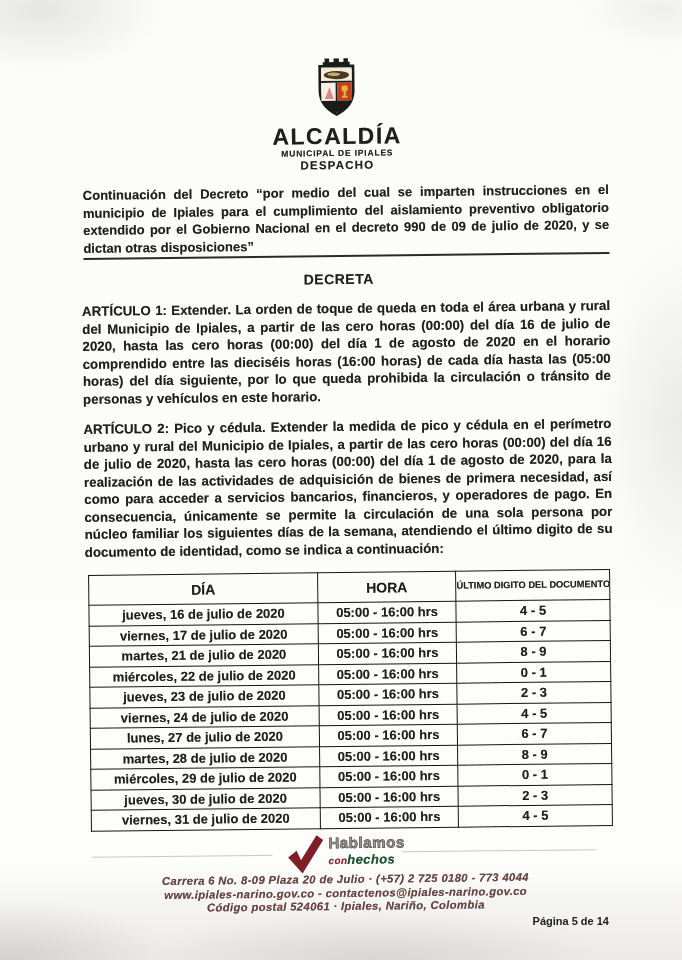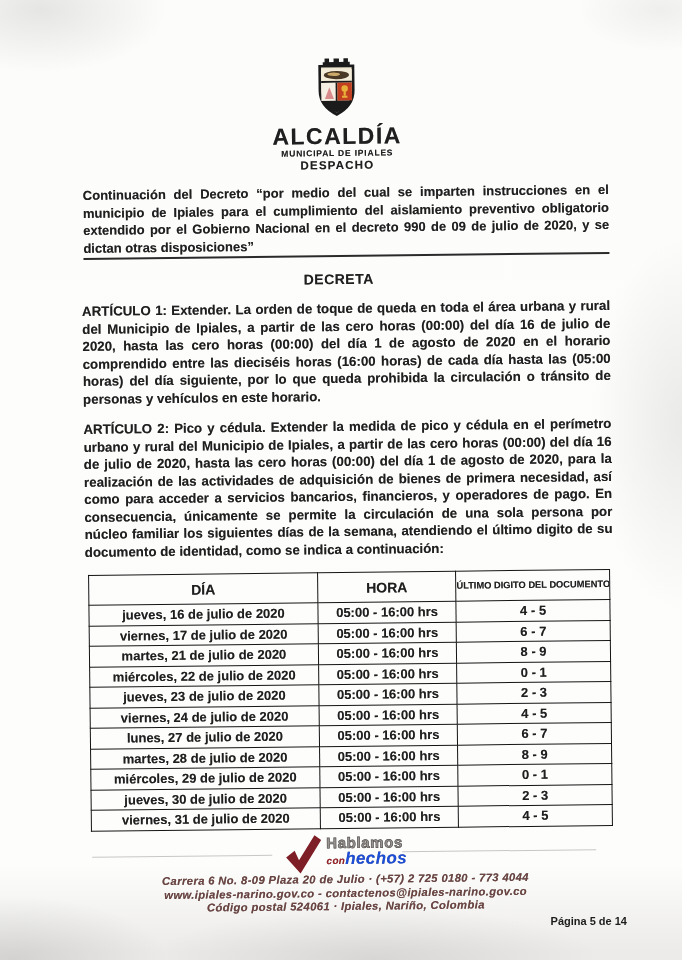--- a/index.html
+++ b/index.html
@@ -61,24 +61,24 @@
   .rule-right { position: absolute; top: 26px; left: 398px; width: 194px; border-top: 1.5px solid #c8c7c5; }
   .slogan { position: absolute; top: 2px; left: 0; right: 0; display: flex; justify-content: center; align-items: center; gap: 3px; }
   .check-icon { width: 40px; height: 44px; margin-top: 4px; }
   .slogan-text { text-align: left; font-style: italic; }
   .sl-word1 {
     display: block; font-size: 15px; font-weight: 800; font-style: normal;
     color: #9a9694; -webkit-text-stroke: .7px #5c5856; letter-spacing: .6px; line-height: 14px;
   }
   .sl-line2 { line-height: 15px; margin-top: 0px; }
   .sl-word2 { font-size: 10px; font-weight: 800; color: #9b2228; letter-spacing: .3px; }
-  .sl-word3 { font-size: 17px; font-weight: 800; color: #1d4ed8; letter-spacing: .4px; }
+  .sl-word3 { font-size: 13px; font-weight: 800; color: #14532d; letter-spacing: .4px; }
   .addr { margin-top: 47px; text-align: center; font-size: 11.3px; font-weight: bold; font-style: italic; color: #6b4340; line-height: 13.5px; letter-spacing: .35px; }
   .addr div { margin: 0; }
-  .page-num { position: absolute; top: 915px; right: 55px; font-size: 11px; font-weight: bold; color: #1c1c1c; }
+  .page-num { position: absolute; top: 915px; right: 73px; font-size: 11px; font-weight: bold; color: #1c1c1c; }
 </style>
 </head>
 <body>
 
 <div class="content">
 
   <div class="header">
     <svg class="crest" viewBox="0 0 60 68" aria-hidden="true">
       <rect x="17" y="0" width="5" height="6" fill="#1b1b1b"></rect>
       <rect x="27" y="0" width="6" height="6" fill="#1b1b1b"></rect>

